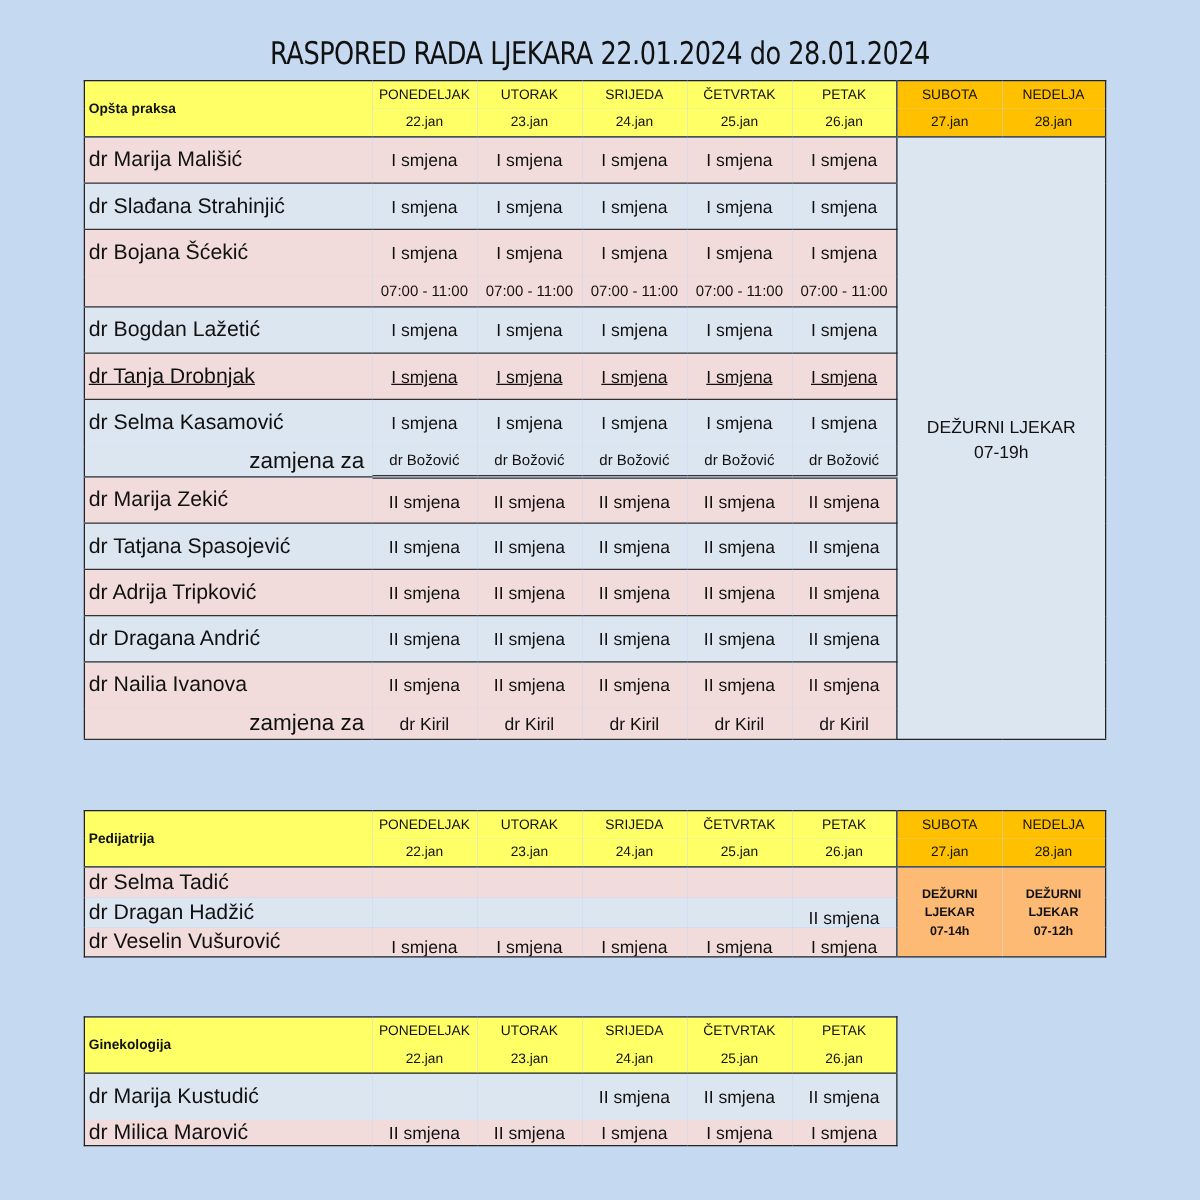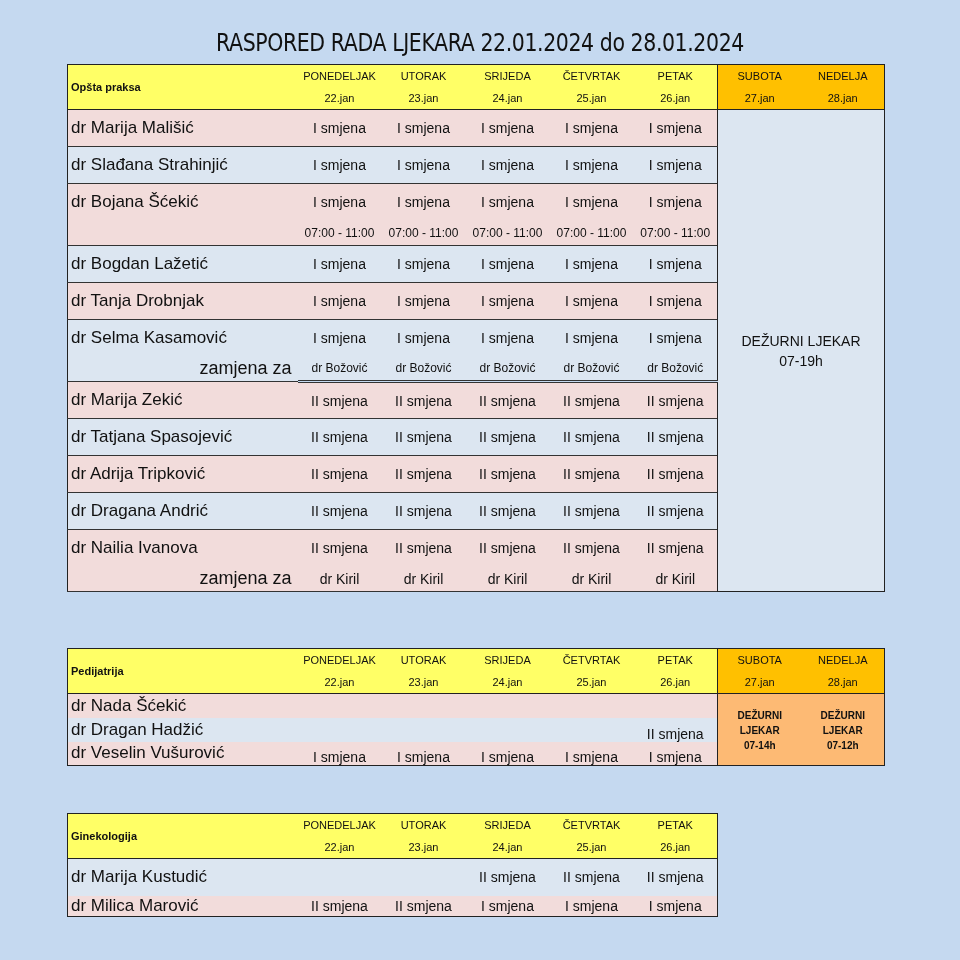--- a/index.html
+++ b/index.html
@@ -107,21 +107,21 @@
         <td class="sub rb">07:00 - 11:00</td>
       </tr>
       <tr class="blue" style="height: 37px;">
         <td class="name rb">dr Bogdan Lažetić</td>
         <td class="cell rb">I smjena</td>
         <td class="cell rb">I smjena</td>
         <td class="cell rb">I smjena</td>
         <td class="cell rb">I smjena</td>
         <td class="cell rb">I smjena</td>
       </tr>
-      <tr class="pink" style="height: 37px;">
+      <tr class="pink" style="height: 37px; text-decoration: underline;">
         <td class="name rb">dr Tanja Drobnjak</td>
         <td class="cell rb">I smjena</td>
         <td class="cell rb">I smjena</td>
         <td class="cell rb">I smjena</td>
         <td class="cell rb">I smjena</td>
         <td class="cell rb">I smjena</td>
       </tr>
       <tr class="blue" style="height: 37px;">
         <td class="name">dr Selma Kasamović</td>
         <td class="cell">I smjena</td>
@@ -214,21 +214,21 @@
       <tr class="hdr hdrsep">
         <td>22.jan</td>
         <td>23.jan</td>
         <td>24.jan</td>
         <td>25.jan</td>
         <td>26.jan</td>
         <td class="we vsep">27.jan</td>
         <td class="we">28.jan</td>
       </tr>
       <tr class="pink" style="height: 24px;">
-        <td class="name">dr Nada Šćekić</td>
+        <td class="name">dr Selma Tadić</td>
         <td class="cell" style="vertical-align: bottom;"></td>
         <td class="cell" style="vertical-align: bottom;"></td>
         <td class="cell" style="vertical-align: bottom;"></td>
         <td class="cell" style="vertical-align: bottom;"></td>
         <td class="cell" style="vertical-align: bottom;"></td>
         <td class="dzsmall vsep" rowspan="3">
           <div>DEŽURNI</div>
           <div>LJEKAR</div>
           <div>07-14h</div>
         </td>

